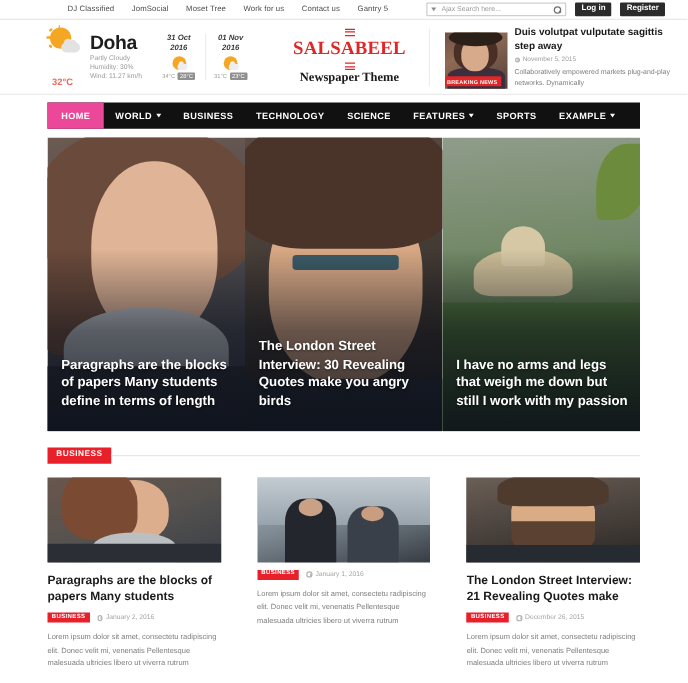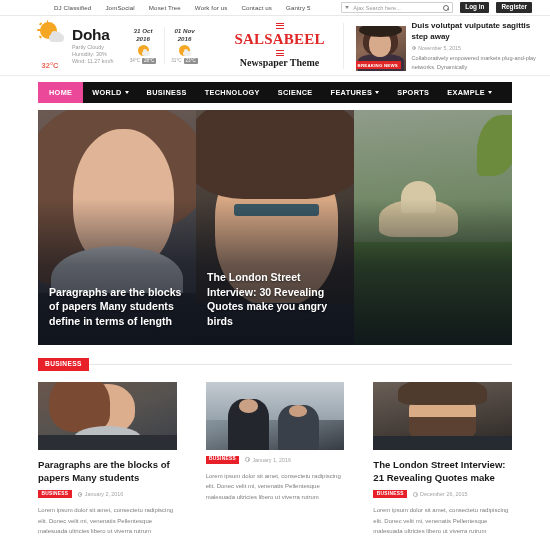--- a/index.html
+++ b/index.html
@@ -450,20 +450,21 @@
       <div class="cap">The London Street Interview: 30 Revealing Quotes make you angry birds</div>
     </div>
     <div class="slide">
       <div class="img s4">
         <span class="leaf"></span>
           <span class="grass"></span>
         <span class="conical"></span>
           <span class="conical2"></span>
       </div>
       <div class="shade"></div>
+      <div class="cap">I have no arms and legs that weigh me down but still I work with my passion</div>
     </div>
   </div>
 
   <div class="sec-head">
     <span class="sec-tag">BUSINESS</span>
     <span class="sec-rule"></span>
   </div>
 
   <div class="cards">
 

